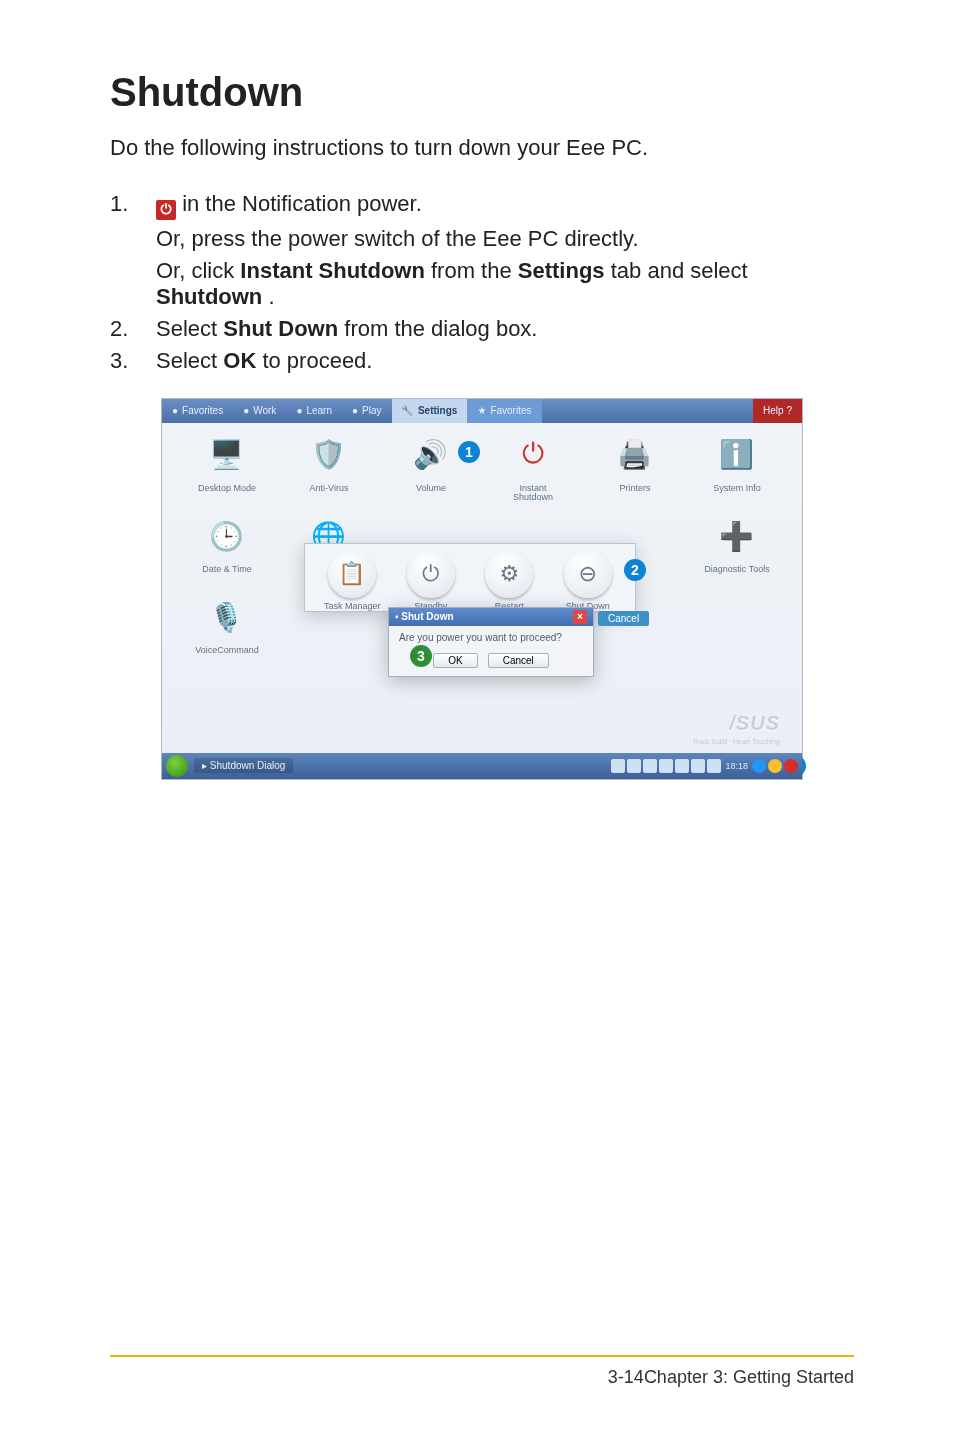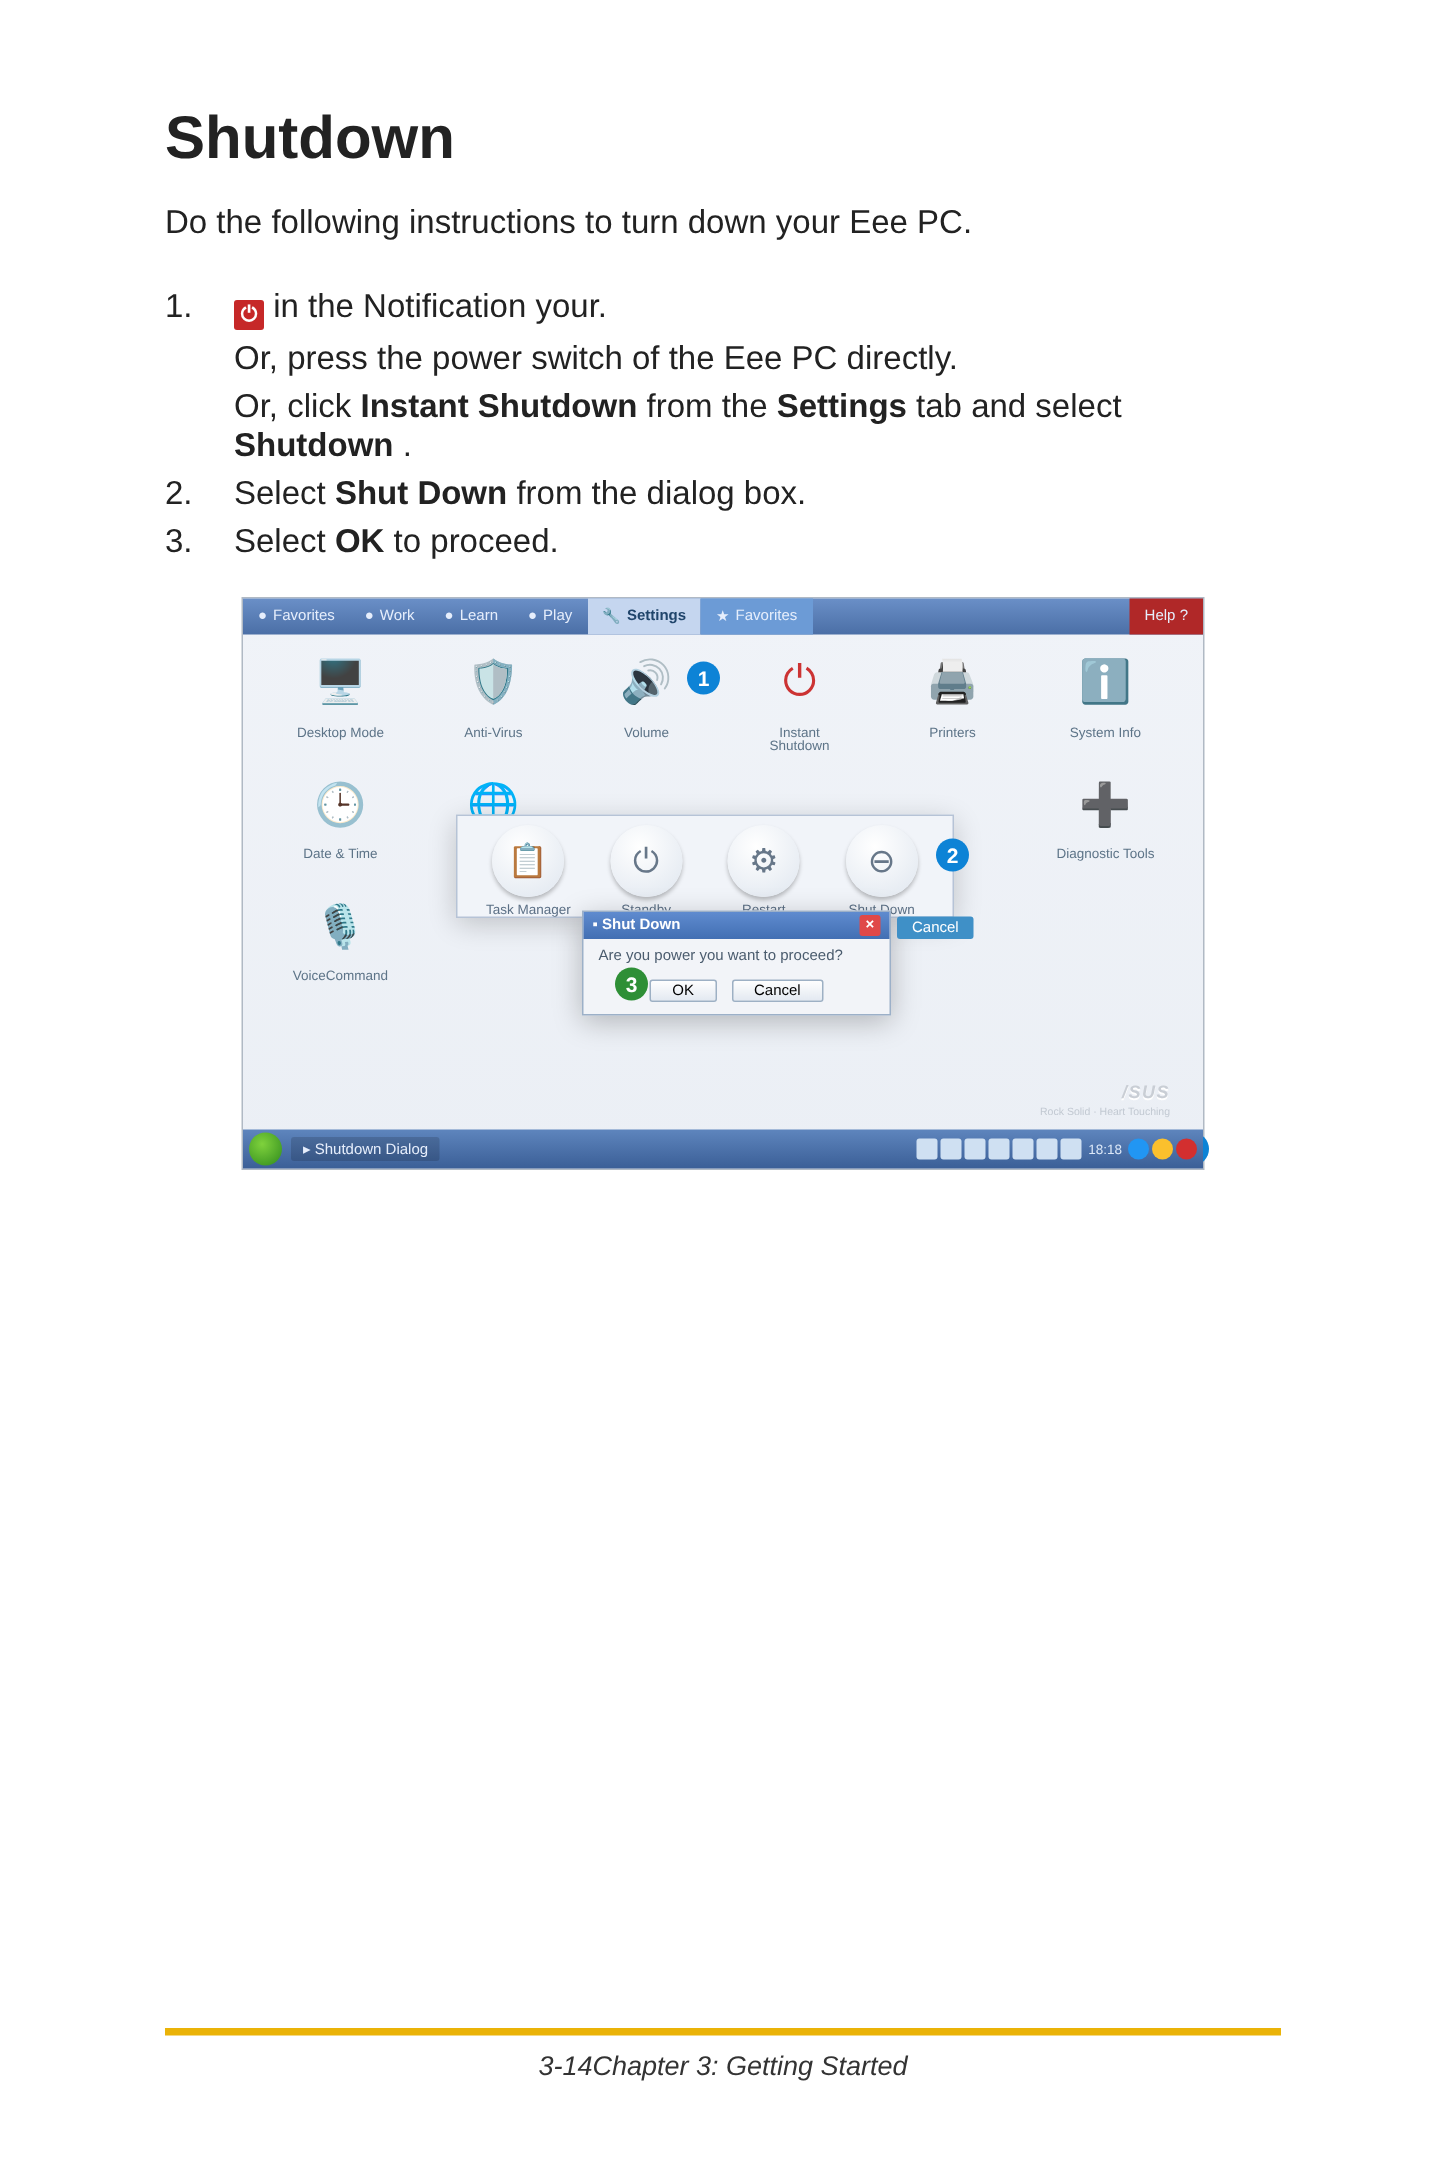--- a/index.html
+++ b/index.html
@@ -124,21 +124,21 @@
   text-align: center;
   line-height: 1.05;
   min-height: 18px;
 }
 .brand {
   position: absolute;
   right: 22px; bottom: 44px;
   color: #c9ced5;
   font-style: italic;
   font-weight: 700;
-  font-size: 12px;
+  font-size: 20px;
   letter-spacing: 1px;
   text-shadow: 0 1px 0 #fff;
 }
 .subbrand {
   position: absolute;
   right: 22px; bottom: 34px;
   color: #c2c9d2;
   font-size: 7px;
 }
 .taskbar {
@@ -270,44 +270,43 @@
   font-weight: 700;
   font-size: 14px;
   display: flex; align-items: center; justify-content: center;
   font-family: Arial, sans-serif;
 }
 .badge.badge-wo { background: #0d83d6; } 
 .badge.badge-gr { background: #2e8f36; }
 .footer {
   margin-top: auto;
   display: flex;
-  justify-content: center;
+  justify-content: flex-end;
   font-size: 18px;
   color: #333;
-  border-top: 5px solid #eab308;
+  border-top: 2px solid #eab308;
   padding-top: 10px;
-  font-style: italic;
 }
 </style>
 </head>
 <body>
 <div class="page">
 
 <h1>Shutdown</h1>
 <p class="intro">Do the following instructions to turn down your Eee PC.</p>
 
 <ol class="steps">
 
   <li>
     <span class="num">1.</span>
     <span class="body">
       <span class="inline-icon">
             <span class="pwr-switch">⏻</span>
           </span>
-      <span> in the Notification your.</span>
+      <span> in the Notification power.</span>
       <div class="subpara">Or, press the power switch of the Eee PC directly.</div>
       <div class="subpara">
         <span>Or, click </span>
         <span class="b">Instant Shutdown</span>
         <span> from the </span>
         <span class="b">Settings</span>
         <span> tab and select </span>
         <span class="b">Shutdown</span>
         <span>.</span>
       </div>

